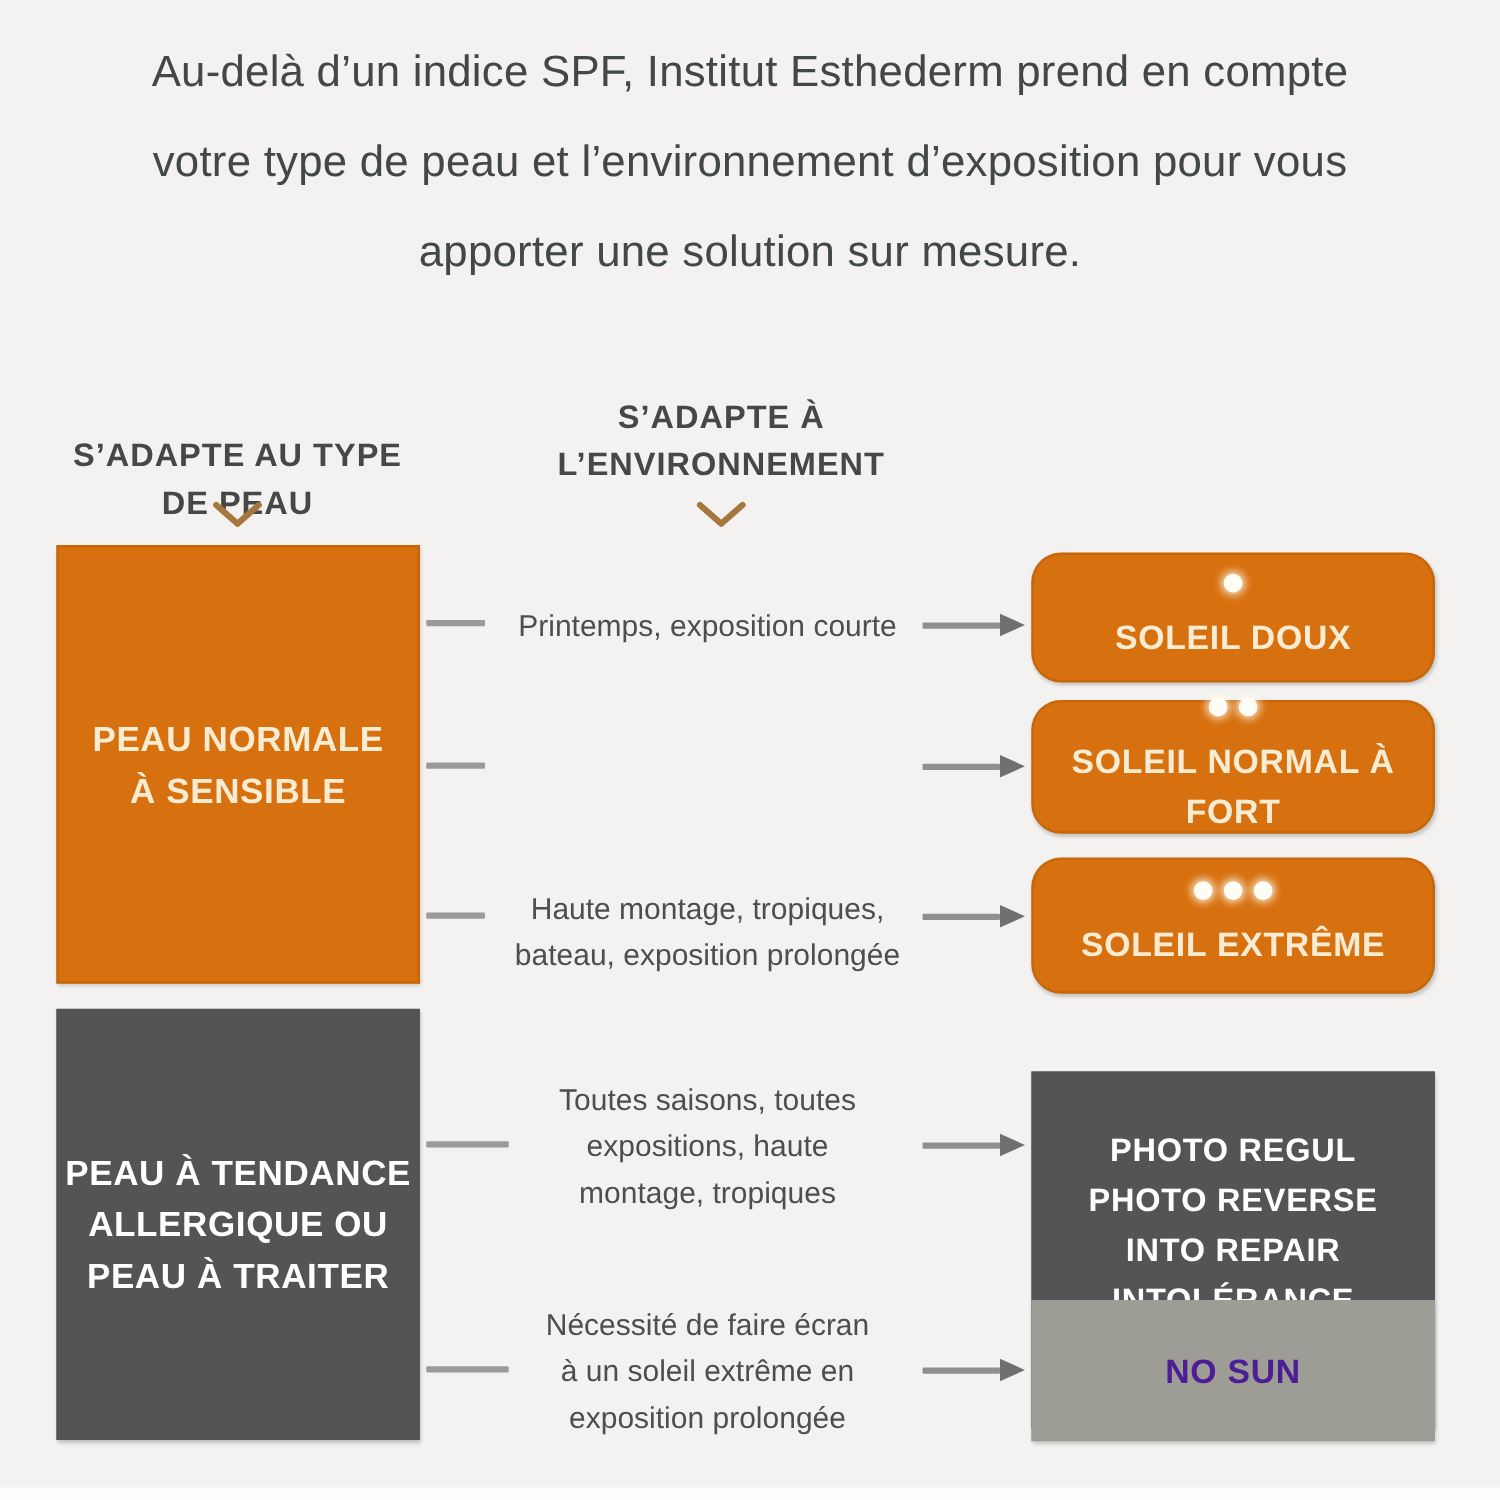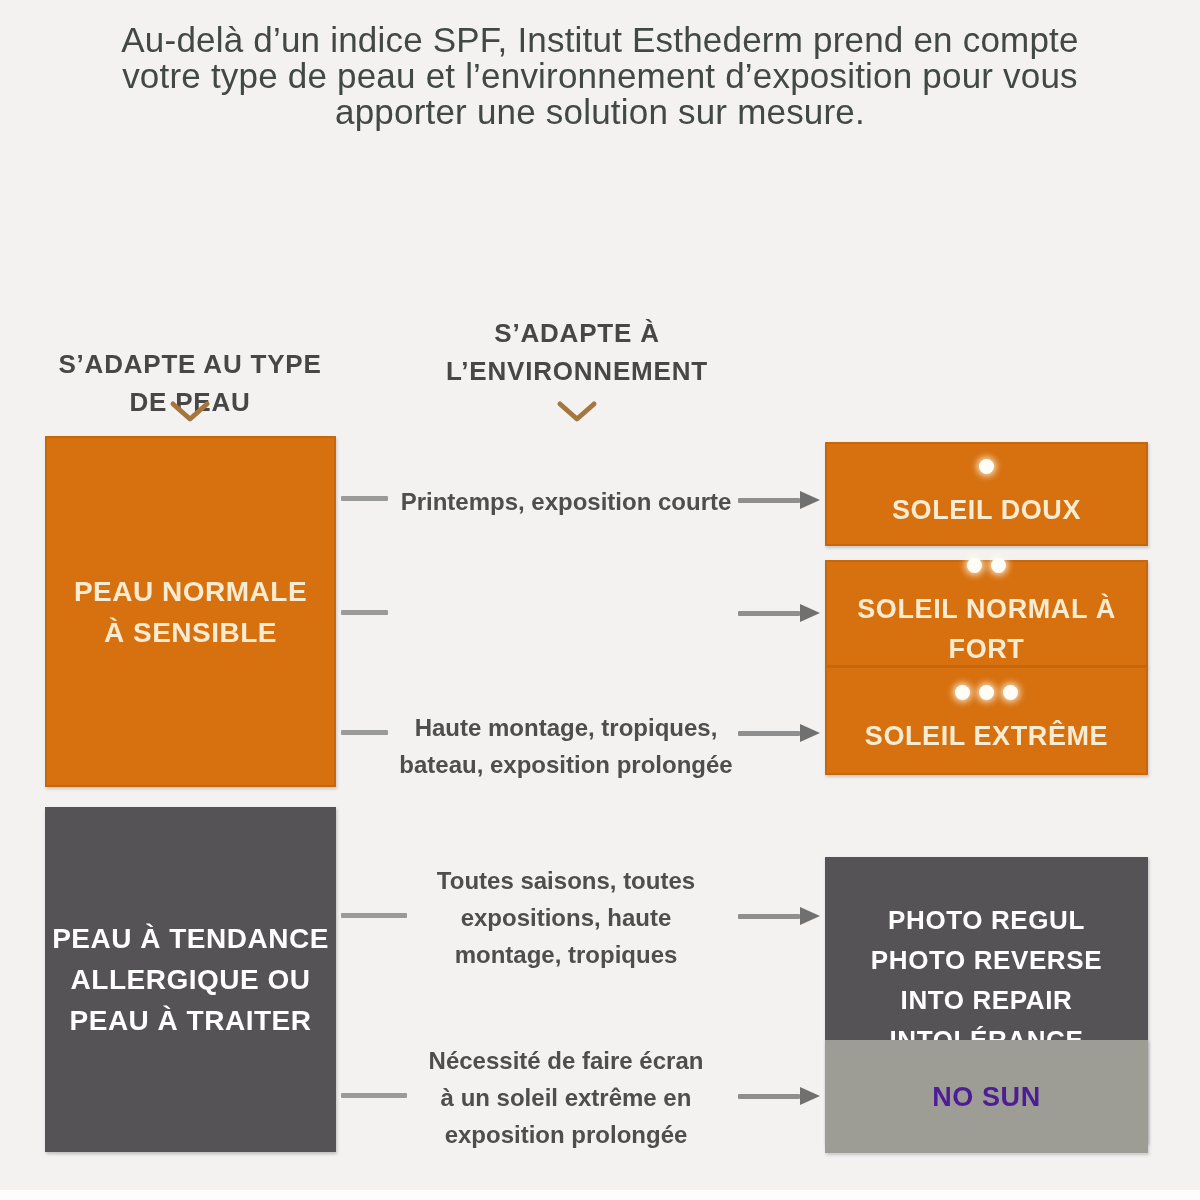--- a/index.html
+++ b/index.html
@@ -17,21 +17,21 @@
   *{margin:0;padding:0;box-sizing:border-box;}
   html,body{width:1200px;height:1200px;}
   body{font-family:"Liberation Sans", sans-serif;}
   .canvas{
     position:relative;width:1200px;height:1200px;
     background:var(--background);overflow:hidden;
   }
   .pre{white-space:pre-line;}
   .intro{
     position:absolute;left:40px;top:22px;width:1120px;
-    text-align:center;font-size:35px;line-height:36px;
+    text-align:center;font-size:35px;line-height:72px;
     color:var(--text-dark);font-weight:500;letter-spacing:0.2px;
   }
   .col-header{
     position:absolute;top:314px;width:340px;text-align:center;
     font-size:26px;line-height:38px;font-weight:700;color:#474747;
     letter-spacing:0.8px;
   }
   .col-header.skin{left:20px;margin-top:31px;}
   .col-header.env{left:407px;}
   .chevron{position:absolute;top:400px;width:44px;height:24px;}
@@ -48,21 +48,21 @@
   .skin-box.orange{
     top:436px;height:351px;background:var(--orange);color:var(--cream);
     box-shadow:inset 0 0 0 2px rgba(150,75,8,0.25),1px 2px 3px rgba(0,0,0,0.18);
   }
   .skin-box.dark{
     top:807px;height:345px;background:var(--dark-gray);color:#ffffff;
     box-shadow:1px 2px 3px rgba(0,0,0,0.22);
   }
   .condition{
     position:absolute;left:366px;width:400px;text-align:center;
-    font-size:24px;line-height:37px;font-weight:700;color:var(--text-mid);
+    font-size:24px;line-height:37px;font-weight:400;color:var(--text-mid);
   }
   .cond1{top:483px;}
   .cond2{top:596px;}
   .cond3{top:697px;margin-top:12px;}
   .cond4{top:862px;}
   .cond5{top:1042px;}
   .dash{
     position:absolute;height:5px;background:#9a9a98;border-radius:1px;
     left:341px;
   }
@@ -76,32 +76,33 @@
   .a1{top:490px;}.a2{top:603px;}.a3{top:723px;}.a4{top:906px;}.a5{top:1086px;}
   .arrow .shaft{width:62px;height:5px;background:var(--arrow);border-radius:1px;}
   .arrow .head{
     width:0;height:0;border-top:9px solid transparent;
     border-bottom:9px solid transparent;border-left:20px solid var(--arrow-head);
   }
   .sol-box{left:825px;width:323px;}
   .sol-box.orange{
     background:var(--orange);color:var(--cream);
     box-shadow:inset 0 0 0 2px rgba(150,75,8,0.25),1px 2px 3px rgba(0,0,0,0.18);
+    border-radius:24px;
   }
   .sol-box.dark{
     background:var(--dark-gray);color:#ffffff;
     box-shadow:1px 2px 3px rgba(0,0,0,0.22);
   }
   .sol-box.light{
     background:var(--light-gray);color:#4c1d95;
     box-shadow:1px 2px 3px rgba(0,0,0,0.18);
   }
   .sb1{top:442px;height:104px;}
   .sb2{top:560px;height:107px;}
-  .sb3{top:666px;height:109px;}
+  .sb3{top:686px;height:109px;}
   .sb4{top:857px;height:286px;justify-content:center;}
   .sb5{top:1040px;height:113px;}
   .sol-label{
     font-weight:700;font-size:27px;letter-spacing:0.6px;line-height:40px;
   }
   .sb4 .sol-label{font-size:26px;line-height:40px;}
   .dots{display:flex;gap:9px;margin-bottom:16px;}
   .dot{
     width:15px;height:15px;border-radius:50%;background:#fffdf6;
     box-shadow:0 0 7px 2px rgba(255,250,235,0.85);

